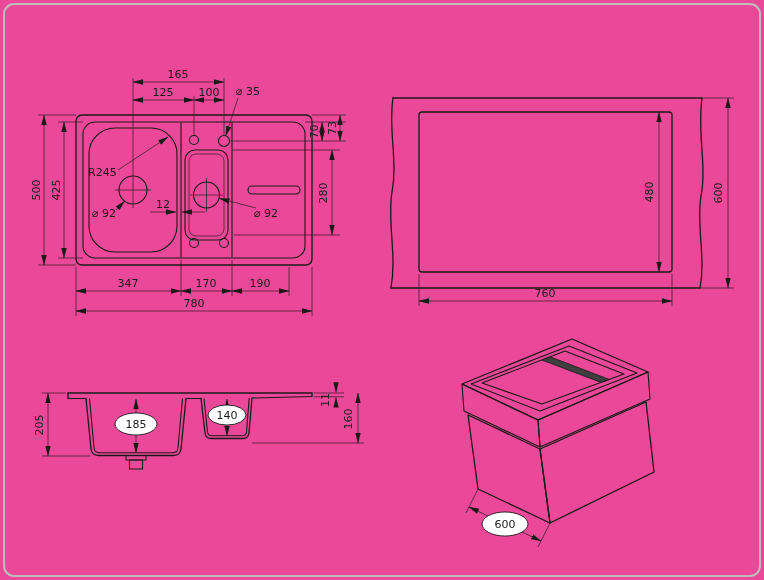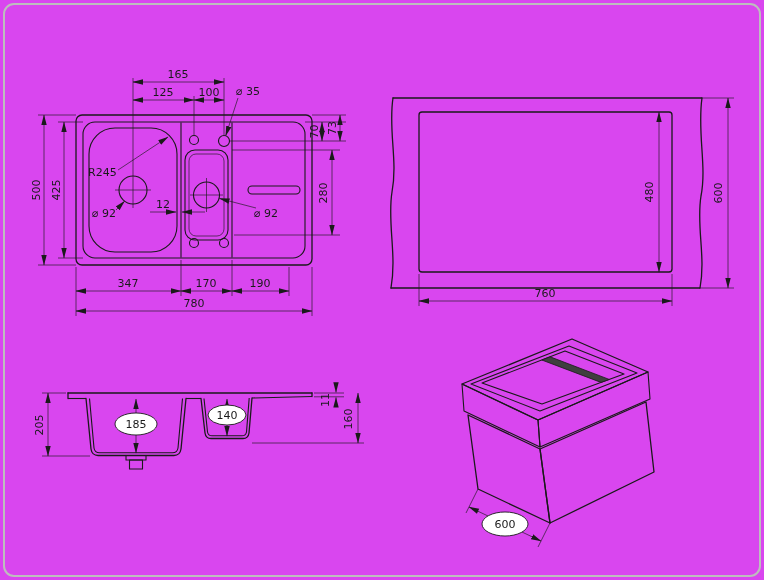--- a/index.html
+++ b/index.html
@@ -1,16 +1,16 @@
 <!DOCTYPE html>
 <html><head>
 <meta charset="utf-8">
 <style>
   html,body{margin:0;padding:0;background:#ffffff;}
-  .stage{position:relative;width:764px;height:580px;background:#d946ef;overflow:hidden;}
+  .stage{position:relative;width:764px;height:580px;background:#ec4899;overflow:hidden;}
   .o{stroke:#1a1a1a;stroke-width:1.3;fill:none;stroke-linecap:round;stroke-linejoin:round;}
   .o2{stroke:#1a1a1a;stroke-width:1.1;fill:none;stroke-linejoin:round;}
   .t{stroke:#1a1a1a;stroke-width:0.65;fill:none;}
   .dk{fill:#3f3f3f;stroke:#1a1a1a;stroke-width:0.8;}
   .bub{fill:#ffffff;stroke:#1a1a1a;stroke-width:0.9;}
   text{font-family:"DejaVu Sans","Liberation Sans",sans-serif;font-size:11px;fill:#1a1a1a;}
   .frame{stroke:#bdbdbd;stroke-width:2;fill:none;}
 </style>
 </head>
 <body>

